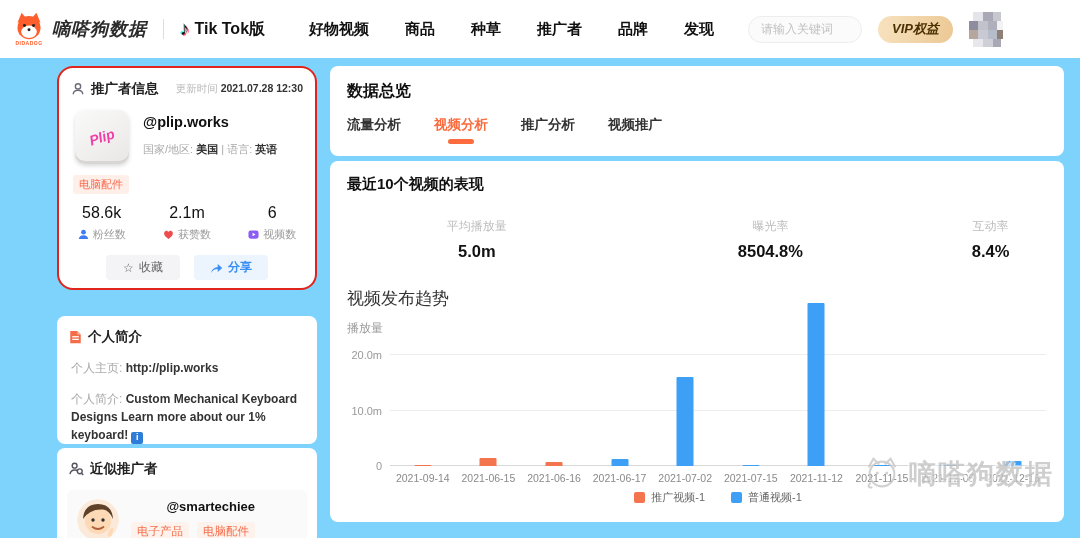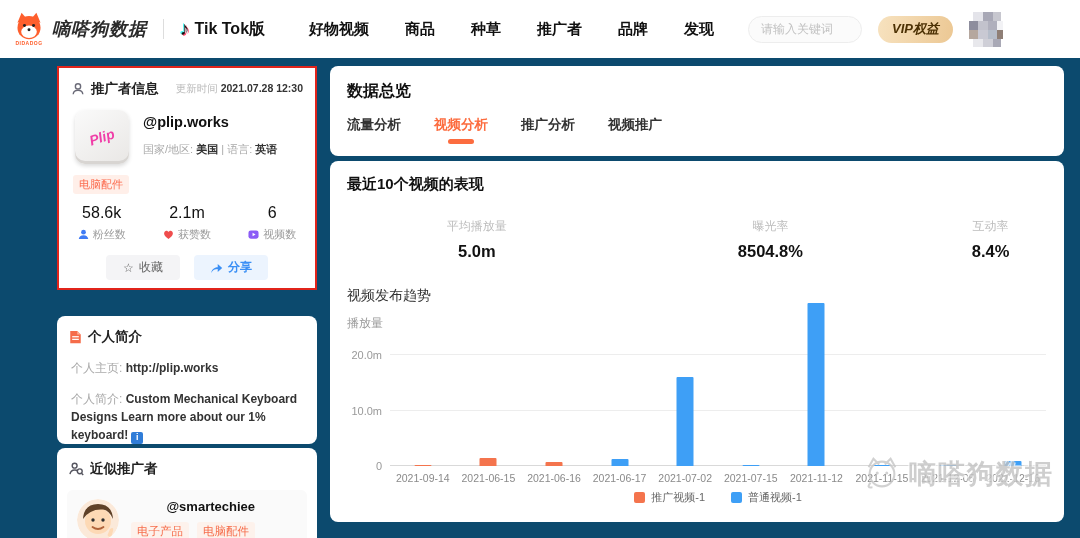--- a/index.html
+++ b/index.html
@@ -1,18 +1,18 @@
 <!DOCTYPE html>
 <html><head>
 <meta charset="utf-8">
 <style>
   * { margin:0; padding:0; box-sizing:border-box; }
   html,body { width:1080px; height:538px; }
   body { font-family:"Liberation Sans","DejaVu Sans",sans-serif; background:#f4f5f6; }
-  #app { position:relative; width:1080px; height:538px; overflow:hidden; background:#0c4a6e; }
+  #app { position:relative; width:1080px; height:538px; overflow:hidden; background:#7dd3fc; }
 
   
   .topbar { position:absolute; top:0; left:0; width:1080px; height:58px; background:#fff; display:flex; align-items:center; padding:0 14px; z-index:5; }
   .brand { display:flex; align-items:center; gap:8px; }
   .logo-wrap { display:flex; flex-direction:column; align-items:center; line-height:1; }
   .logo-sub { font-size:5px; font-weight:bold; color:#fe5f2d; letter-spacing:.5px; margin-top:1px; }
   .brand-name { font-size:18px; font-weight:bold; font-style:italic; color:#2b2b2b; letter-spacing:1px; }
   .vdiv { width:1px; height:20px; background:#ddd; margin:0 16px; }
   .tiktok { display:flex; align-items:center; gap:5px; font-size:16px; font-weight:bold; color:#111; }
   .note { font-size:19px; font-weight:bold; color:#111; text-shadow:1.2px .8px 0 rgba(254,44,85,.85), -1.2px -.8px 0 rgba(37,244,238,.85); }
@@ -21,21 +21,21 @@
   .search { margin-left:34px; width:114px; height:27px; border:1px solid #ededed; background:#fbfbfb; border-radius:14px; padding:0 12px; font-size:12px; color:#333; outline:none; }
   .search::placeholder { color:#c2c2c2; }
   .free-btn { margin-left:30px; height:28px; display:flex; align-items:center; gap:6px; padding:0 13px; border:1px solid #ff8255; border-radius:15px; background:linear-gradient(#ffffff,#fff6f0); color:#ff5126; font-size:12.5px; font-weight:bold; cursor:pointer; white-space:nowrap; }
   .vip-badge { margin-left:16px; height:27px; display:flex; align-items:center; padding:0 14px; border-radius:14px; background:linear-gradient(100deg,#f7e2bf,#ecc democratize 894); background:linear-gradient(100deg,#f7e2bf,#ecc894); color:#4c3104; font-size:13px; font-weight:bold; font-style:italic; cursor:pointer; white-space:nowrap; }
   .avatar-mosaic { margin-left:14px; width:36px; height:38px; cursor:pointer; }
 
   
   .card { position:absolute; background:#fff; border-radius:8px; }
 
   
-  #promoCard { left:57px; top:66px; width:260px; height:224px; border:2px solid #e1241b; border-radius:0; }
+  #promoCard { left:57px; top:66px; width:260px; height:224px; border:2px solid #e1241b; border-radius:16px; }
   .sec-head { display:flex; align-items:center; gap:6px; padding:12px 12px 0 12px; }
   .sec-title { font-size:13.5px; font-weight:bold; color:#222; }
   .upd { margin-left:auto; font-size:10.5px; color:#bbb; white-space:nowrap; }
   .upd b { color:#333; font-weight:bold; margin-left:3px; }
   .profile { display:flex; gap:14px; padding:12px 14px 0 16px; align-items:flex-start; }
   .keycap { width:54px; height:54px; border-radius:10px; background:linear-gradient(145deg,#fafafa,#e9e7e5); box-shadow:0 2px 4px rgba(0,0,0,.15), inset 0 -3px 0 #d8d5d2; display:flex; align-items:center; justify-content:center; }
   .keycap span { color:#f03ea8; font-size:14px; font-weight:bold; font-style:italic; transform:rotate(-18deg); }
   .uname { font-size:14.5px; font-weight:bold; color:#111; margin-top:4px; }
   .meta { font-size:11px; color:#a9a9a9; margin-top:12px; white-space:nowrap; }
   .meta b { color:#333; }
@@ -72,21 +72,21 @@
   .tab.active::after { content:""; position:absolute; left:50%; transform:translateX(-50%); bottom:0; width:26px; height:5px; border-radius:3px; background:#fc6c3f; }
 
   
   #anCard { left:330px; top:161px; width:734px; height:361px; }
   .an-title { font-size:15px; font-weight:bold; color:#111; padding:14px 0 0 17px; }
   .kpis { display:flex; margin-top:24px; }
   .kpi { text-align:center; }
   .kpi:nth-child(1){ width:40%; } .kpi:nth-child(2){ width:40%; } .kpi:nth-child(3){ width:20%; }
   .kpi .l { font-size:12px; color:#bdbdbd; }
   .kpi .v { font-size:16.5px; font-weight:bold; color:#111; margin-top:7px; }
-  .trend-title { font-size:14px; color:#333; padding:26px 0 0 17px; }
+  .trend-title { font-size:17px; color:#333; padding:26px 0 0 17px; }
   .ylab { font-size:12px; color:#999; padding:10px 0 0 17px; }
 
   .chart { position:absolute; left:60px; right:18px; top:139px; height:166px; }
   .grid { position:absolute; left:0; right:0; height:1px; background:#ededed; }
   .grid.axis { background:#d9d9d9; }
   .ytick { position:absolute; right:calc(100% + 8px); transform:translateY(-50%); font-size:11px; color:#999; white-space:nowrap; }
   .cols { position:absolute; inset:0; display:flex; }
   .col { flex:1; position:relative; height:100%; }
   .bar { position:absolute; bottom:0; left:50%; transform:translateX(-50%); width:17px; border-radius:1px 1px 0 0; }
   .xlab { position:absolute; top:calc(100% + 6px); left:50%; transform:translateX(-50%); font-size:10.5px; color:#8a8a8a; white-space:nowrap; }

